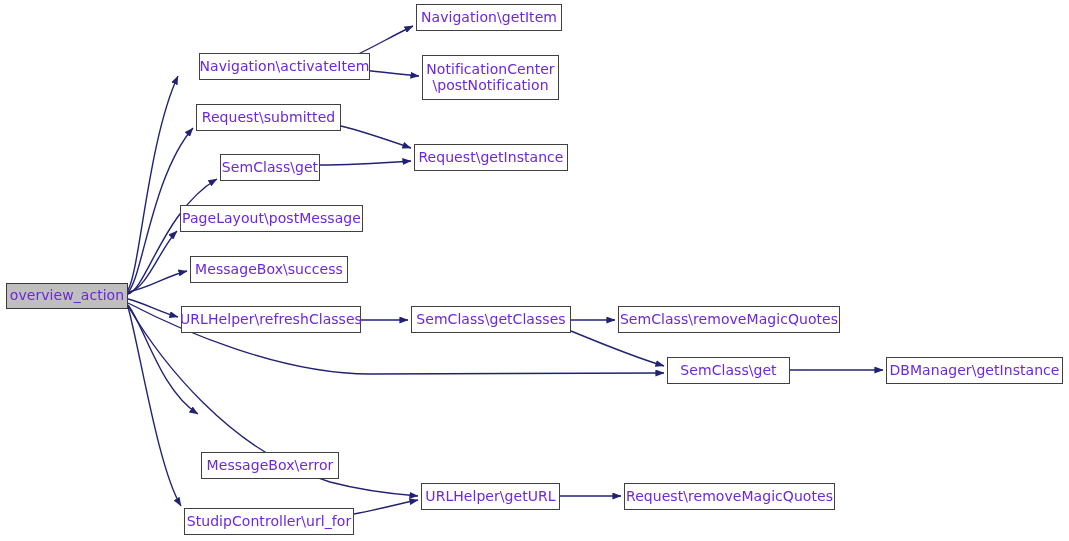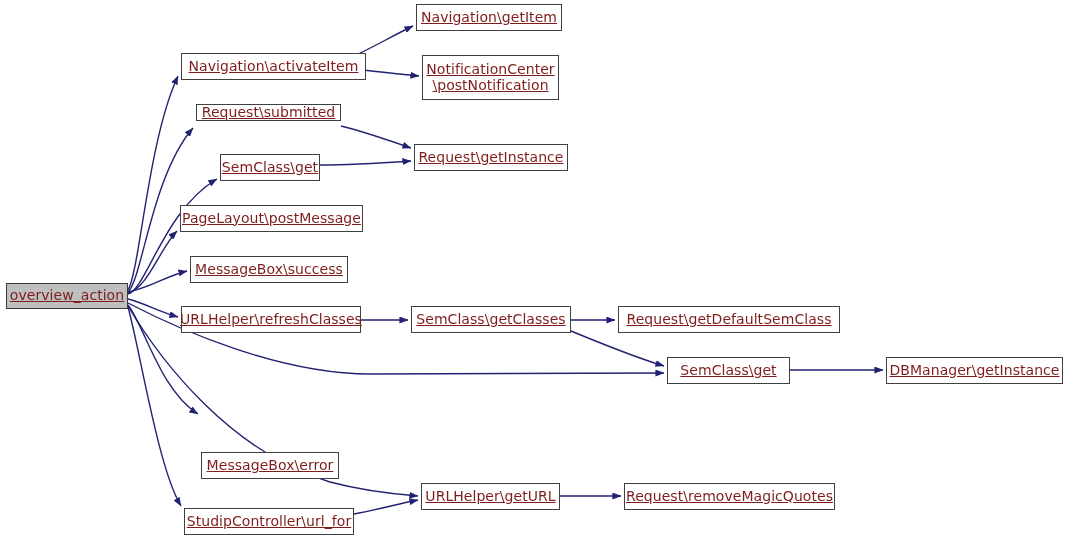--- a/index.html
+++ b/index.html
@@ -25,27 +25,26 @@
   }
   .node {
     position: absolute;
     box-sizing: border-box;
     display: flex;
     align-items: center;
     justify-content: center;
     text-align: center;
     border: 1px solid #404040;
     background: #ffffff;
-    color: #7f1d1d;
+    color: #6d28d9;
     font-size: 14px;
     line-height: 1.12;
     letter-spacing: 0.05px;
     white-space: pre-line;
     z-index: 3;
-    text-decoration: underline;
   }
   .node.highlight {
     background: #bfbfbf;
     border-color: #3a3a3a;
   }
 </style>
 </head>
 <body>
 
 <div id="canvas">
@@ -73,32 +72,32 @@
         <path d="M 361 320 L 408 320" fill="none" stroke="#222273" stroke-width="1.4" marker-end="url(#arrowhead)"></path>
         <path d="M 571 320 L 615 320" fill="none" stroke="#222273" stroke-width="1.4" marker-end="url(#arrowhead)"></path>
         <path d="M 571 331 C 600 343 634 357 664 366" fill="none" stroke="#222273" stroke-width="1.4" marker-end="url(#arrowhead)"></path>
         <path d="M 790 370 L 883 370" fill="none" stroke="#222273" stroke-width="1.4" marker-end="url(#arrowhead)"></path>
         <path d="M 560 496 L 621 496" fill="none" stroke="#222273" stroke-width="1.4" marker-end="url(#arrowhead)"></path>
         <path d="M 354 514 C 376 510 398 504 418 500" fill="none" stroke="#222273" stroke-width="1.4" marker-end="url(#arrowhead)"></path>
       </g>
   </svg>
   <div id="node-layer">
       <div class="node highlight" style="left: 6px; top: 283px; width: 122px; height: 26px;">overview_action</div>
-      <div class="node" style="left: 181px; top: 53px; width: 185px; height: 27px;">Navigation\activateItem</div>
+      <div class="node" style="left: 199px; top: 53px; width: 171px; height: 27px;">Navigation\activateItem</div>
       <div class="node" style="left: 416px; top: 4px; width: 146px; height: 27px;">Navigation\getItem</div>
       <div class="node" style="left: 422px; top: 55px; width: 137px; height: 45px;">NotificationCenter
 \postNotification</div>
-      <div class="node" style="left: 196px; top: 104px; width: 145px; height: 17px;">Request\submitted</div>
+      <div class="node" style="left: 196px; top: 104px; width: 145px; height: 27px;">Request\submitted</div>
       <div class="node" style="left: 220px; top: 154px; width: 100px; height: 27px;">SemClass\get</div>
       <div class="node" style="left: 414px; top: 144px; width: 154px; height: 27px;">Request\getInstance</div>
       <div class="node" style="left: 180px; top: 205px; width: 183px; height: 27px;">PageLayout\postMessage</div>
       <div class="node" style="left: 190px; top: 256px; width: 158px; height: 27px;">MessageBox\success</div>
       <div class="node" style="left: 181px; top: 306px; width: 180px; height: 27px;">URLHelper\refreshClasses</div>
       <div class="node" style="left: 411px; top: 306px; width: 160px; height: 27px;">SemClass\getClasses</div>
-      <div class="node" style="left: 618px; top: 306px; width: 222px; height: 27px;">Request\getDefaultSemClass</div>
+      <div class="node" style="left: 618px; top: 306px; width: 222px; height: 27px;">SemClass\removeMagicQuotes</div>
       <div class="node" style="left: 667px; top: 357px; width: 123px; height: 27px;">SemClass\get</div>
       <div class="node" style="left: 886px; top: 357px; width: 177px; height: 27px;">DBManager\getInstance</div>
       <div class="node" style="left: 201px; top: 407px; width: 138px; height: 27px; margin-top: 45px;">MessageBox\error</div>
       <div class="node" style="left: 421px; top: 483px; width: 139px; height: 27px;">URLHelper\getURL</div>
       <div class="node" style="left: 624px; top: 483px; width: 211px; height: 27px;">Request\removeMagicQuotes</div>
       <div class="node" style="left: 184px; top: 508px; width: 170px; height: 27px;">StudipController\url_for</div>
     </div>
 </div>
 
 </body></html>

